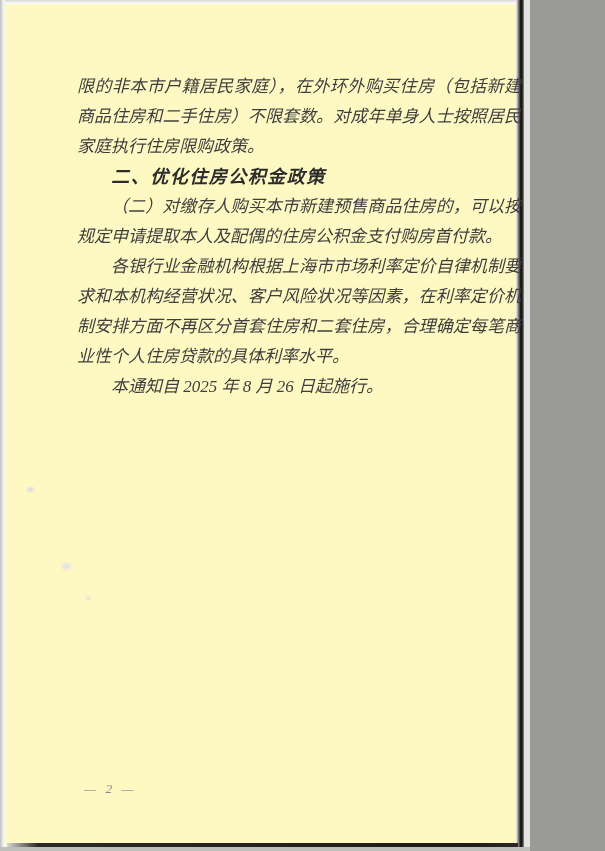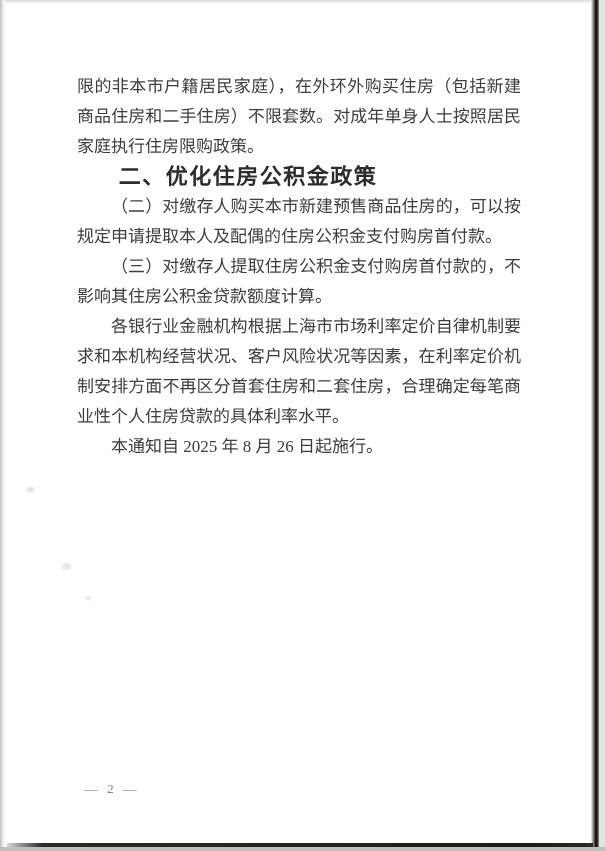--- a/index.html
+++ b/index.html
@@ -2,25 +2,26 @@
 <html lang="zh-CN"><head>
 <meta charset="utf-8">
 <style>
   html, body {
     margin: 0;
     padding: 0;
     background: #9a9a98;
   }
   .scan-page {
     position: relative;
-    width: 605px;
+    width: 530px;
     height: 851px;
-    background: #ffffff;
+    background: #fef9c3;
     overflow: hidden;
     font-family: "Liberation Serif", "DejaVu Serif", serif;
+    font-style: italic;
   }
   
   .edge-left {
     position: absolute; left: 0; top: 0; width: 5px; height: 100%;
     background: linear-gradient(to right, #bdbdbb 0%, #e2e2e0 45%, #fcfcfa 100%);
   }
   .edge-top {
     position: absolute; left: 0; top: 0; width: 100%; height: 4px;
     background: linear-gradient(to bottom, #d8d8d6 0%, #eeeeec 50%, #fcfcfa 100%);
   }
@@ -57,21 +58,21 @@
     color: #3e3e3e;
   }
   .document-body p { margin: 0; }
   .body {
     text-align: justify;
   }
   .indent { text-indent: 2em; }
   .heading {
     font-family: "Liberation Sans", "DejaVu Sans", sans-serif;
     font-weight: 700;
-    font-size: 22px;
+    font-size: 18px;
     letter-spacing: 1.5px;
     color: #2c2c2c;
     text-indent: 1.9em;
   }
   .page-number {
     position: absolute;
     left: 84px;
     top: 781px;
     font-size: 13.5px;
     letter-spacing: 3px;
@@ -93,20 +94,19 @@
 
   <div class="speck speck-1"></div>
   <div class="speck speck-2"></div>
   <div class="speck speck-3"></div>
 
   <div class="document-body">
 
   <p class="body">限的非本市户籍居民家庭），在外环外购买住房（包括新建商品住房和二手住房）不限套数。对成年单身人士按照居民家庭执行住房限购政策。</p>
       <p class="heading indent">二、优化住房公积金政策</p>
       <p class="body indent">（二）对缴存人购买本市新建预售商品住房的，可以按规定申请提取本人及配偶的住房公积金支付购房首付款。</p>
-      <p class="body indent">（三）对缴存人提取住房公积金支付购房首付款的，不影响其住房公积金贷款额度计算。</p>
       <p class="body indent">各银行业金融机构根据上海市市场利率定价自律机制要求和本机构经营状况、客户风险状况等因素，在利率定价机制安排方面不再区分首套住房和二套住房，合理确定每笔商业性个人住房贷款的具体利率水平。</p>
       <p class="body indent">本通知自 2025 年 8 月 26 日起施行。</p>
     </div>
 
   <div class="page-number">— 2 —</div>
 
 </div>
 
 </body></html>

